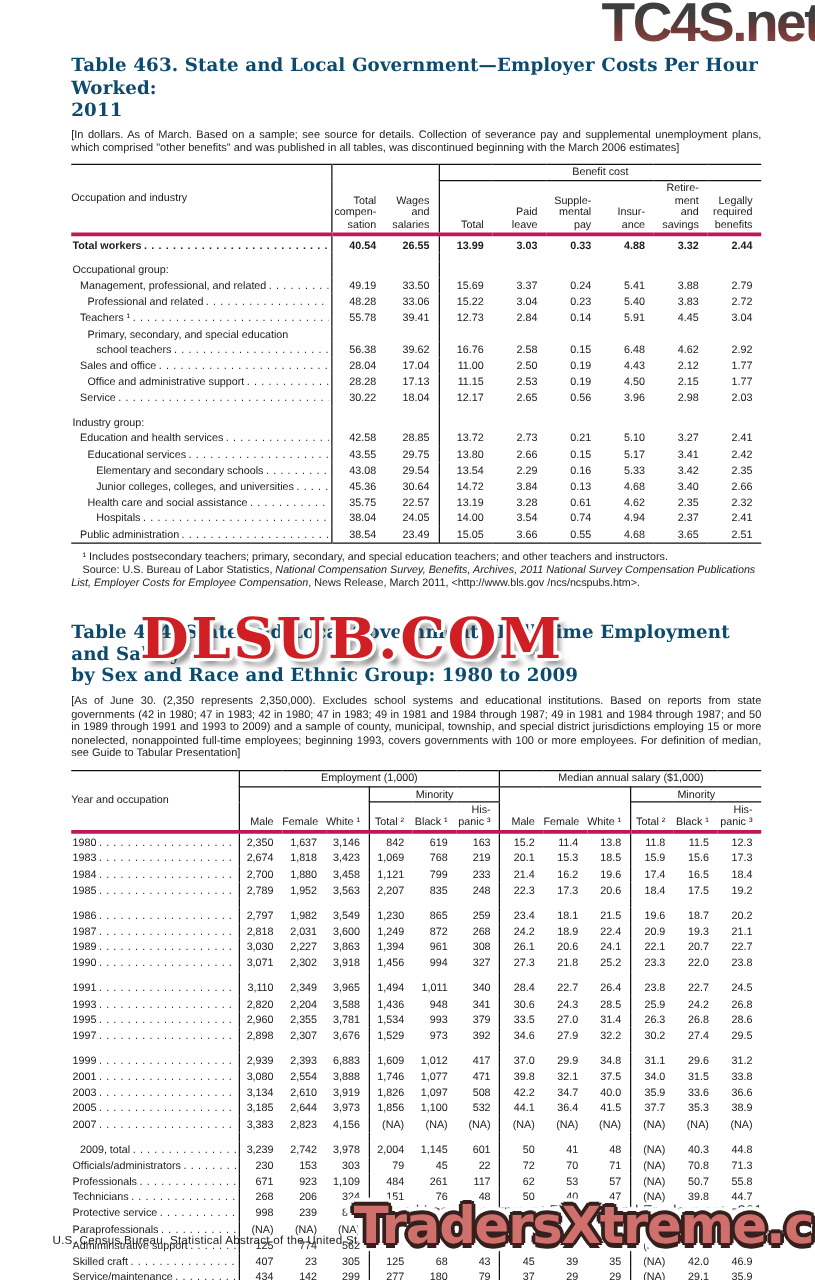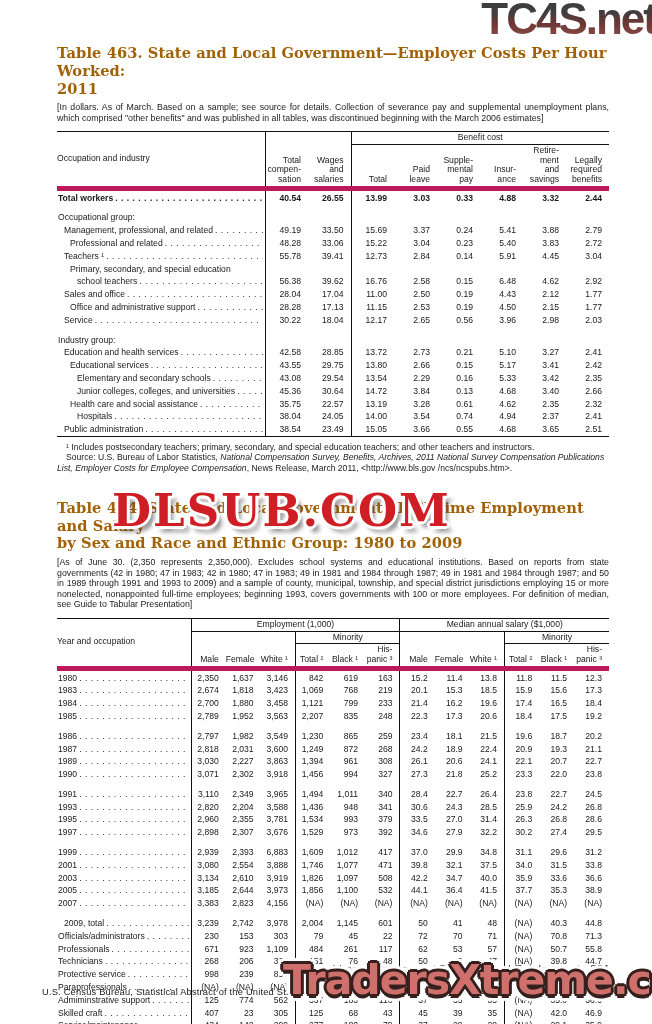--- a/index.html
+++ b/index.html
@@ -5,21 +5,21 @@
   html,body{margin:0;padding:0;}
   body{
     width:652px;height:1024px;position:relative;overflow:hidden;
     background:#ffffff;color:#1a1a1a;
     font-family:"Liberation Sans",sans-serif;
   }
   .content{position:absolute;left:57px;top:44px;width:552px;}
   
   .tbl-title{
     font-family:"DejaVu Serif",serif;font-weight:bold;
-    font-size:14.6px;line-height:1.22;margin:0 0 5px 0;color:#a16207;
+    font-size:14.6px;line-height:1.22;margin:0 0 5px 0;color:#0c4a6e;
     letter-spacing:.1px;
   }
   .headnote{
     font-size:8.8px;line-height:1.2;margin:0 0 8px 0;color:#222;
     text-align:justify;
   }
   
   table{
     border-collapse:collapse;table-layout:fixed;width:552px;
     border-top:1.5px solid #111;border-bottom:1.5px solid #111;
@@ -27,21 +27,21 @@
   }
   thead th{
     font-weight:normal;vertical-align:bottom;padding:1px 0;
     line-height:1.12;
     margin-top:40px;
   }
   .occ-h{vertical-align:middle;text-align:left;}
   .num-h{text-align:right;padding-right:7px;white-space:pre-line;}
   .group-h{text-align:center;border-bottom:1px solid #111;padding-bottom:1px;}
   .bl{border-left:1px solid #111;}
-  tbody tr:first-child td{border-top:5px solid #be185d;padding-top:2px;}
+  tbody tr:first-child td{border-top:3px solid #be185d;padding-top:2px;}
   tbody td{height:10.8px;line-height:10.8px;vertical-align:bottom;}
   tr.sp td{height:5px;line-height:5px;}
   td.v{text-align:right;padding-right:7px;white-space:nowrap;}
   td.lblc{overflow:hidden;}
   .lw{display:flex;align-items:baseline;overflow:hidden;}
   .lb{white-space:nowrap;}
   .dots{flex:1 1 auto;overflow:hidden;white-space:nowrap;letter-spacing:.5px;margin:0 1px 0 2px;color:#222;}
   .ind1 .lb{padding-left:6px;} .ind2 .lb{padding-left:12px;} .ind3 .lb{padding-left:19px;}
   .b{font-weight:bold;}
   

